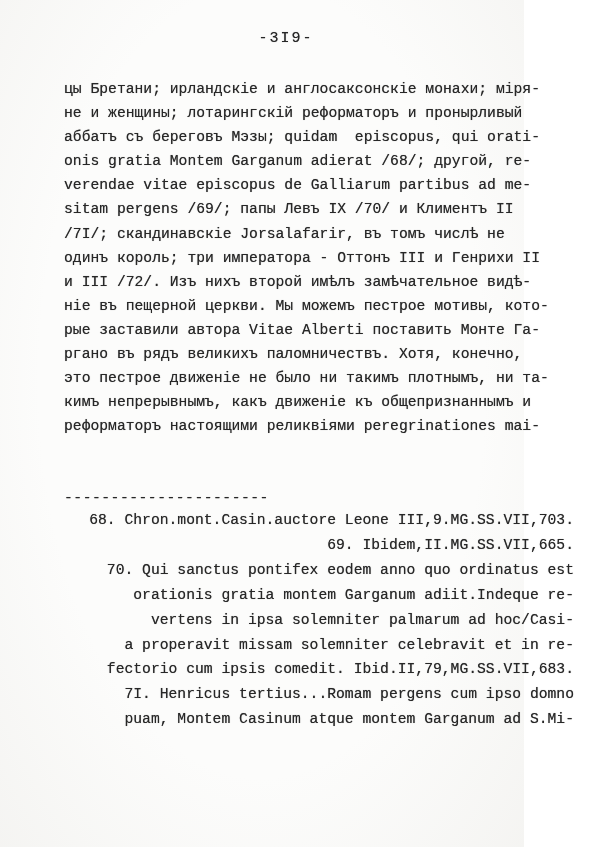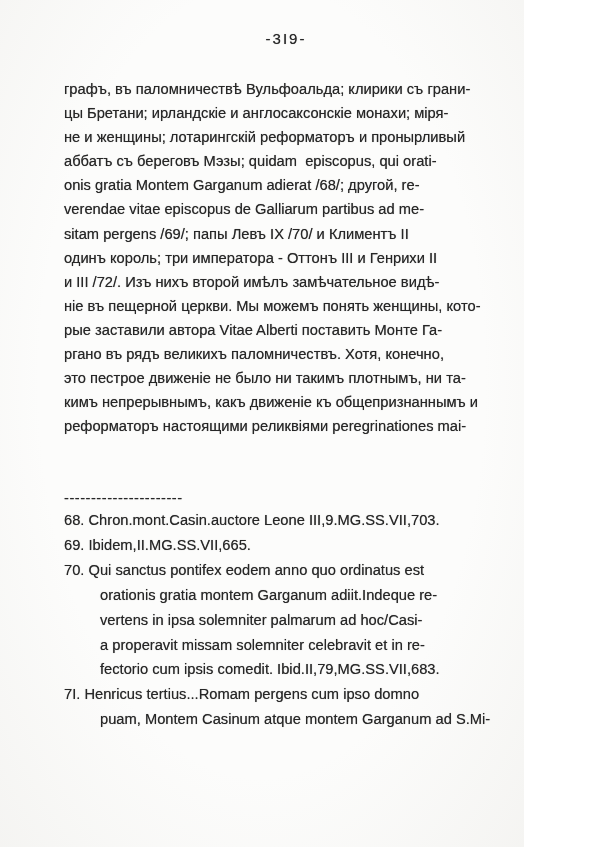--- a/index.html
+++ b/index.html
@@ -10,21 +10,21 @@
     overflow: hidden;
     background: #ffffff;
   }
   .page {
     position: relative;
     width: 524px;
     height: 847px;
     background:
       radial-gradient(ellipse at 50% 45%, rgba(255,255,255,0) 60%, rgba(210,208,200,0.18) 100%),
       #fcfcfb;
-    font-family: Liberation Sans, sans-serif;
+    font-family: Liberation Mono, monospace;
     color: #272727;
   }
   .ink {
     color: #272727;
     text-shadow: 0 0 0.7px rgba(40,40,40,0.65);
   }
   .page-number {
     position: absolute;
     top: 30px;
     left: 0;
@@ -56,43 +56,44 @@
   .footnotes-block {
     position: absolute;
     top: 508px;
     left: 64px;
     width: 510px;
     font-size: 14.7px;
     line-height: 24.9px;
   }
   .fn-line {
     white-space: pre;
+    text-align: right;
   }
   .fn-line.cont {
     padding-left: 36px;
   }
 </style>
 </head>
 <body>
 
 <div class="page">
 
   <div class="page-number ink">-3I9-</div>
 
   <div class="body-block ink">
-      <div class="body-line">графъ, въ паломничествѣ Вульфоальда; клирики съ грани-</div>
       <div class="body-line">цы Бретани; ирландскіе и англосаксонскіе монахи; міря-</div>
       <div class="body-line">не и женщины; лотарингскій реформаторъ и пронырливый</div>
       <div class="body-line">аббатъ съ береговъ Мэзы; quidam  episcopus, qui orati-</div>
       <div class="body-line">onis gratia Montem Garganum adierat /68/; другой, re-</div>
       <div class="body-line">verendae vitae episcopus de Galliarum partibus ad me-</div>
       <div class="body-line">sitam pergens /69/; папы Левъ IX /70/ и Климентъ II</div>
+      <div class="body-line">/7I/; скандинавскіе Jorsalafarir, въ томъ числѣ не</div>
       <div class="body-line">одинъ король; три императора - Оттонъ III и Генрихи II</div>
       <div class="body-line">и III /72/. Изъ нихъ второй имѣлъ замѣчательное видѣ-</div>
-      <div class="body-line">ніе въ пещерной церкви. Мы можемъ понять женщины, кото-</div>
+      <div class="body-line">ніе въ пещерной церкви. Мы можемъ пестрое мотивы, кото-</div>
       <div class="body-line">рые заставили автора Vitae Alberti поставить Монте Га-</div>
       <div class="body-line">ргано въ рядъ великихъ паломничествъ. Хотя, конечно,</div>
       <div class="body-line">это пестрое движеніе не было ни такимъ плотнымъ, ни та-</div>
       <div class="body-line">кимъ непрерывнымъ, какъ движеніе къ общепризнаннымъ и</div>
       <div class="body-line">реформаторъ настоящими реликвіями peregrinationes mai-</div>
     </div>
 
   <div class="separator ink">----------------------</div>
 
   <div class="footnotes-block ink">

